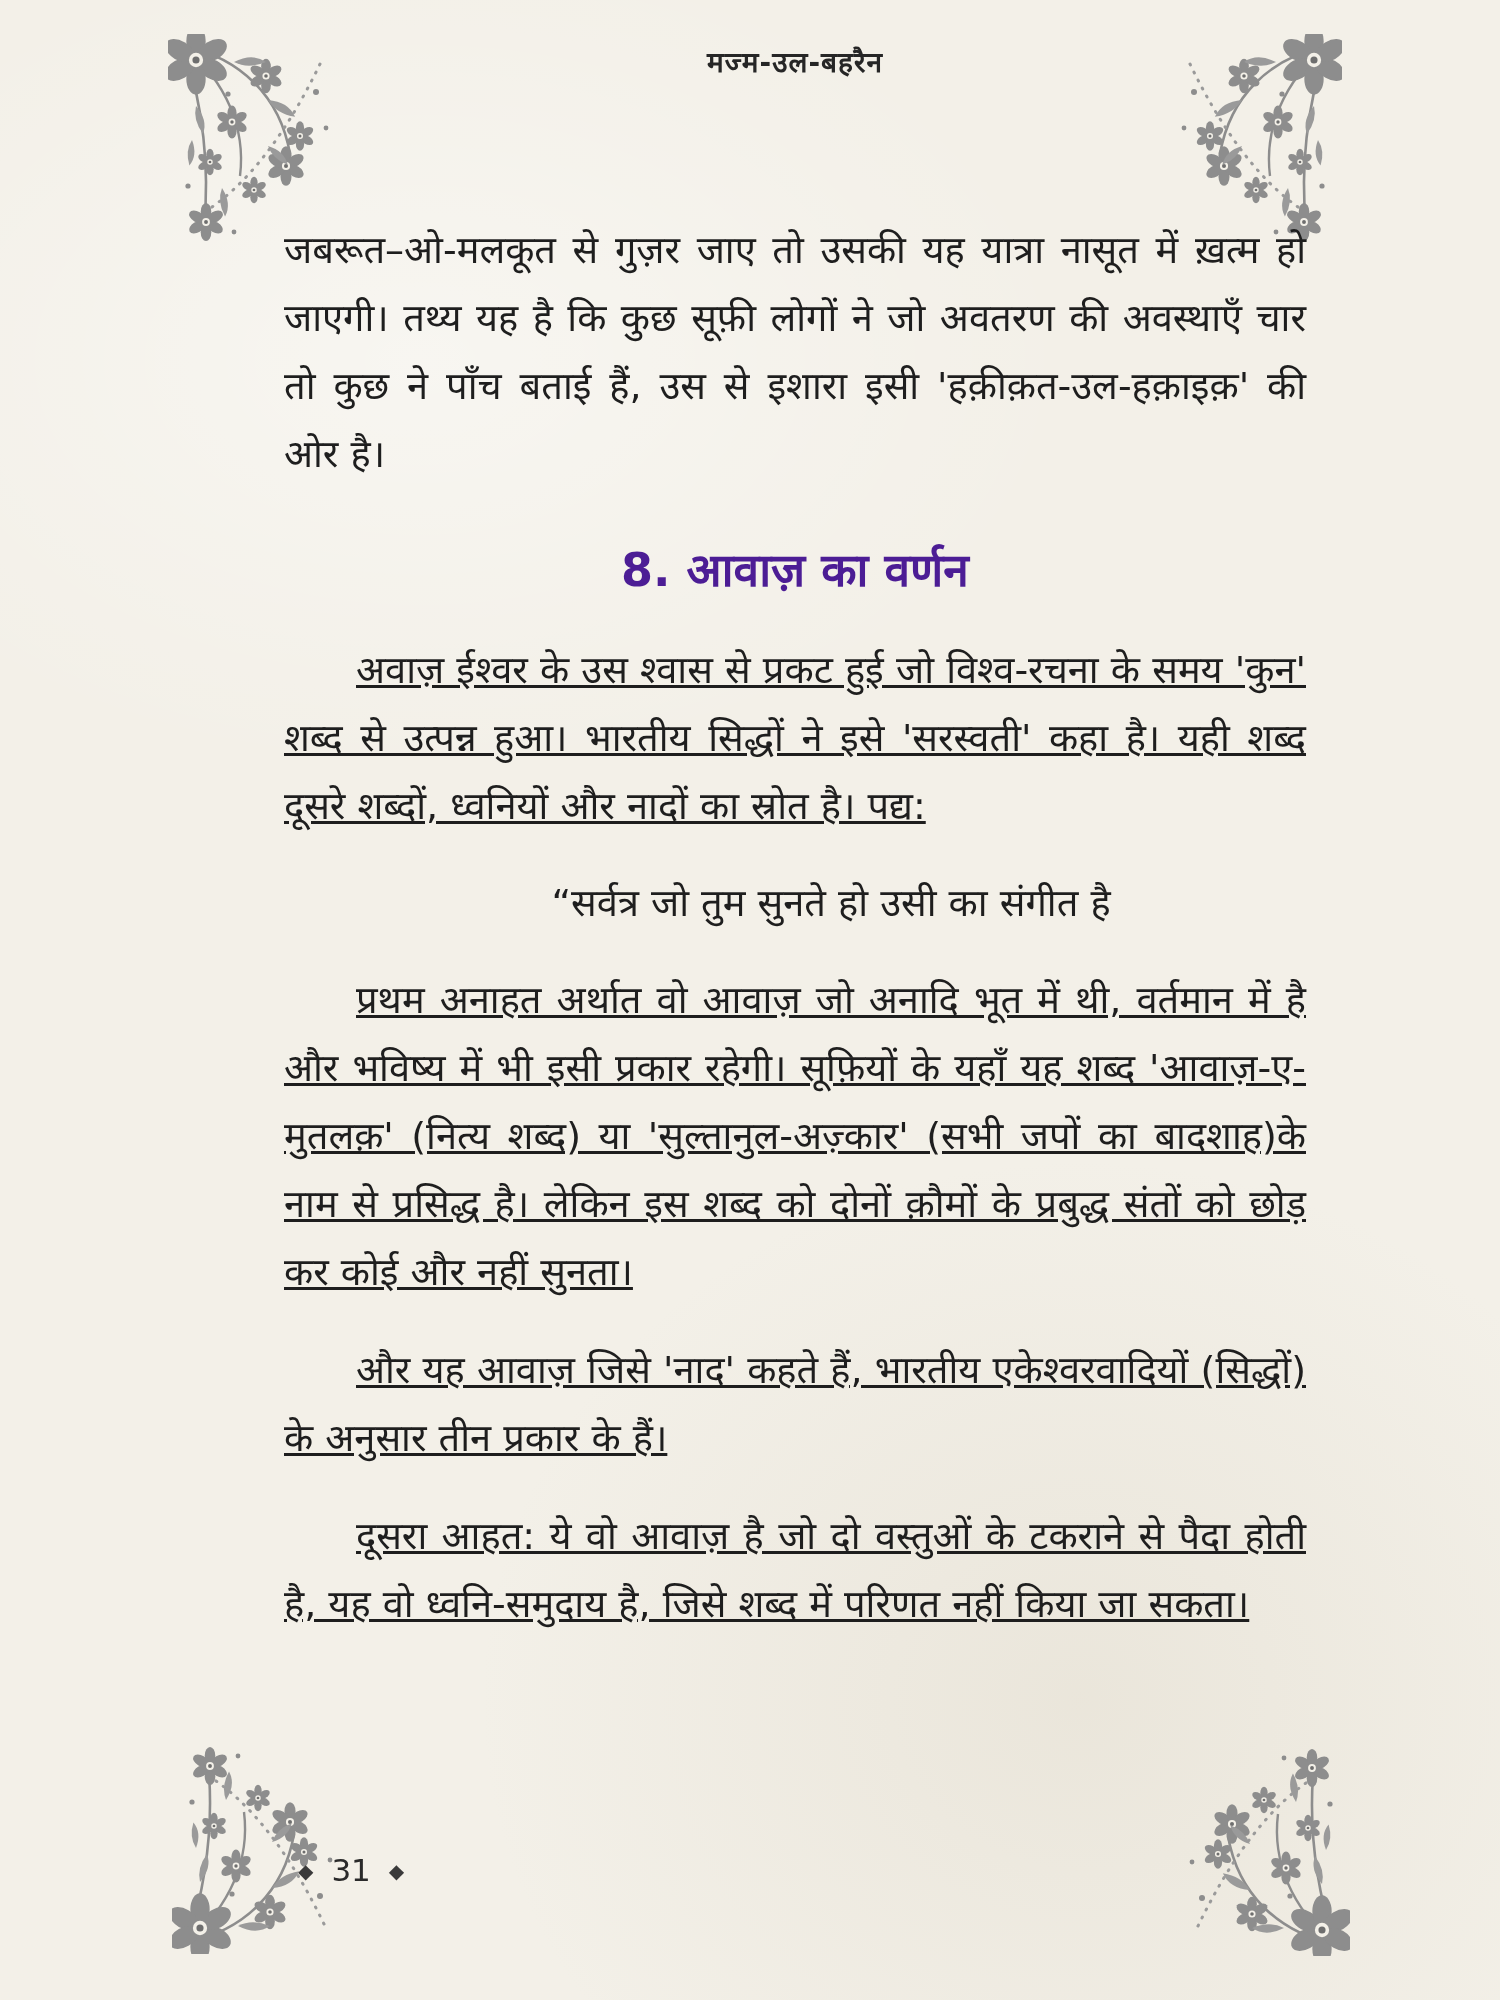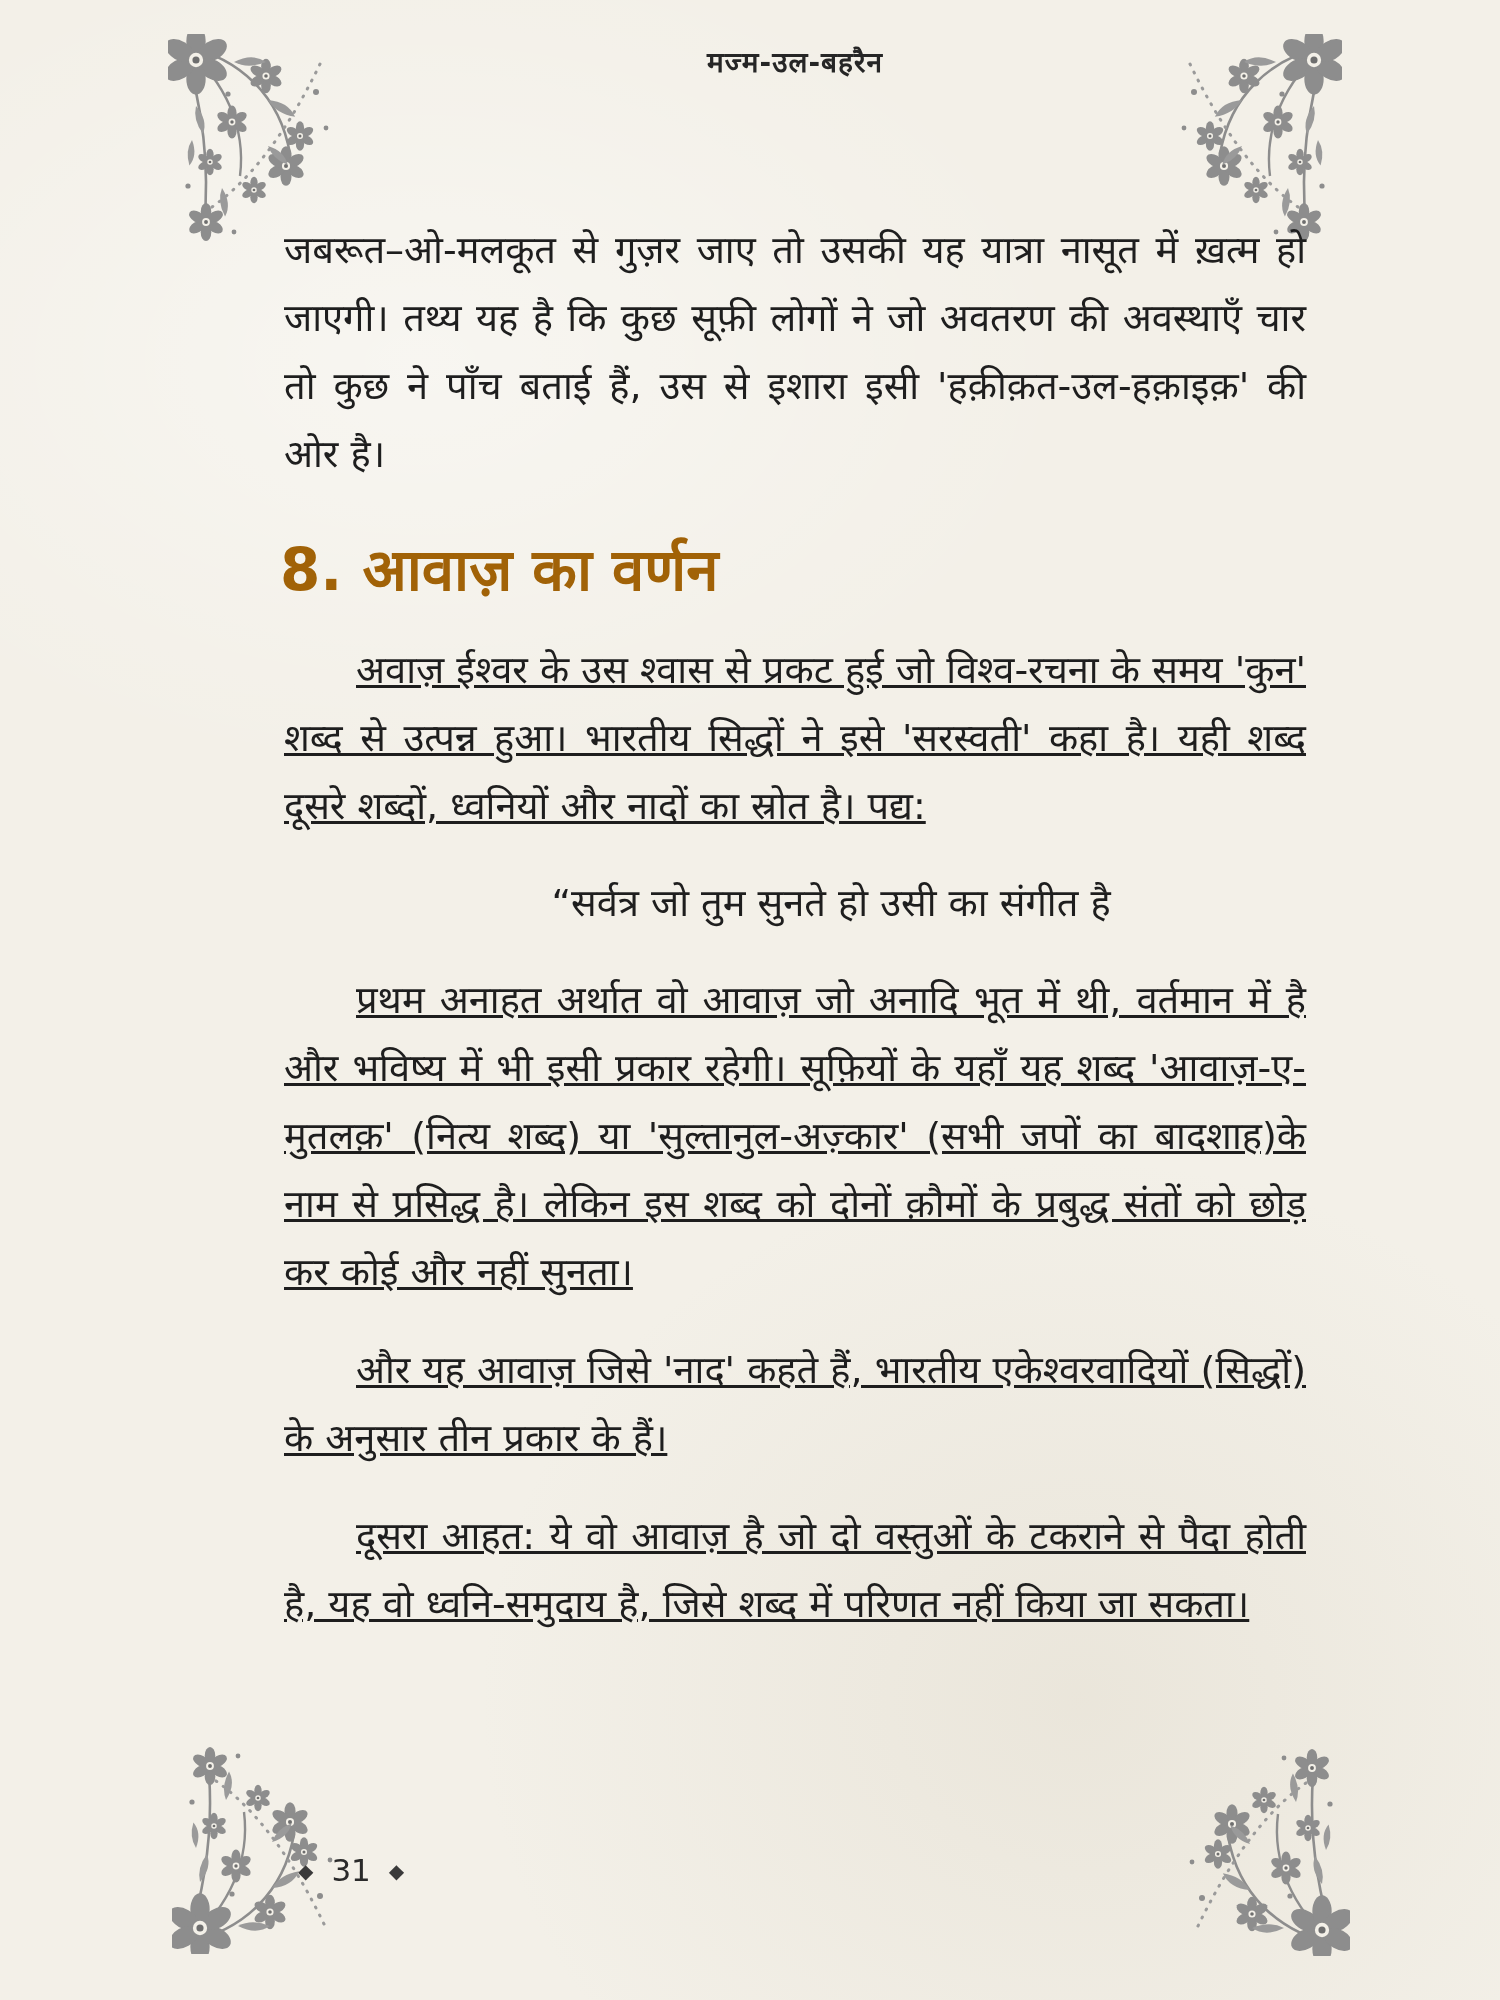--- a/index.html
+++ b/index.html
@@ -39,25 +39,25 @@
     font-size: 38px;
     line-height: 68px;
     text-align: justify;
   }
 
   .para { margin: 4px; }
   .para.indent { text-indent: 72px; margin-top: 30px; text-decoration: underline; }
 
   .section-heading {
     margin: 46px 0 28px 0;
-    font-size: 58px;
+    font-size: 46px;
     line-height: 72px;
     font-weight: 700;
-    color: #a16207;
-    text-align: left;
+    color: #4c1d95;
+    text-align: center;
   }
 
   .verse {
     margin: 30px 0 30px 72px;
     text-align: center;
     line-height: 66px;
   }
 
   .page-footer {
     position: absolute;

